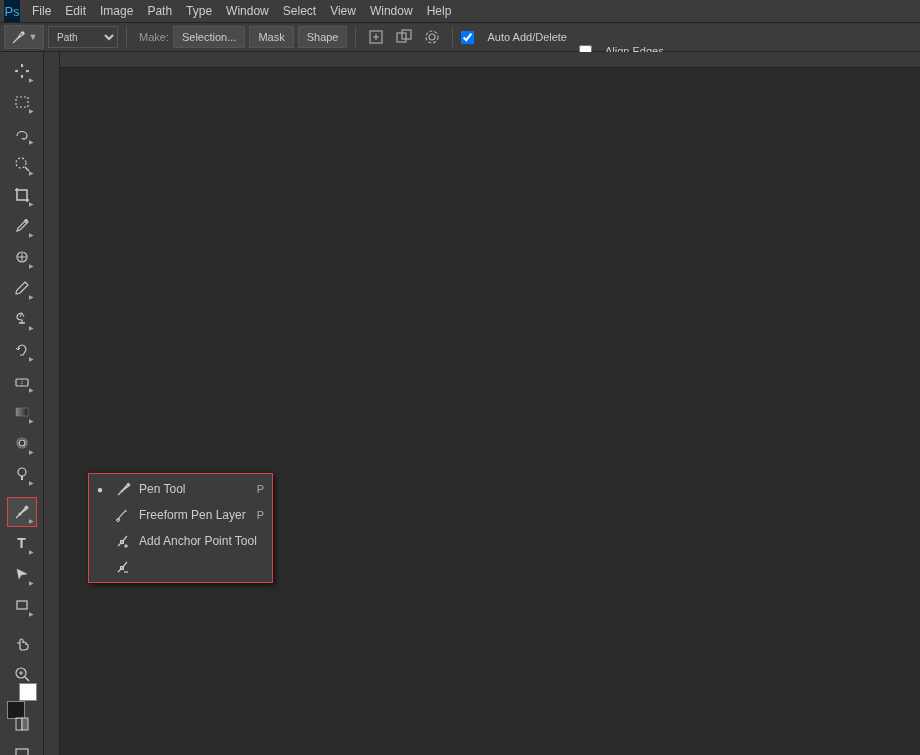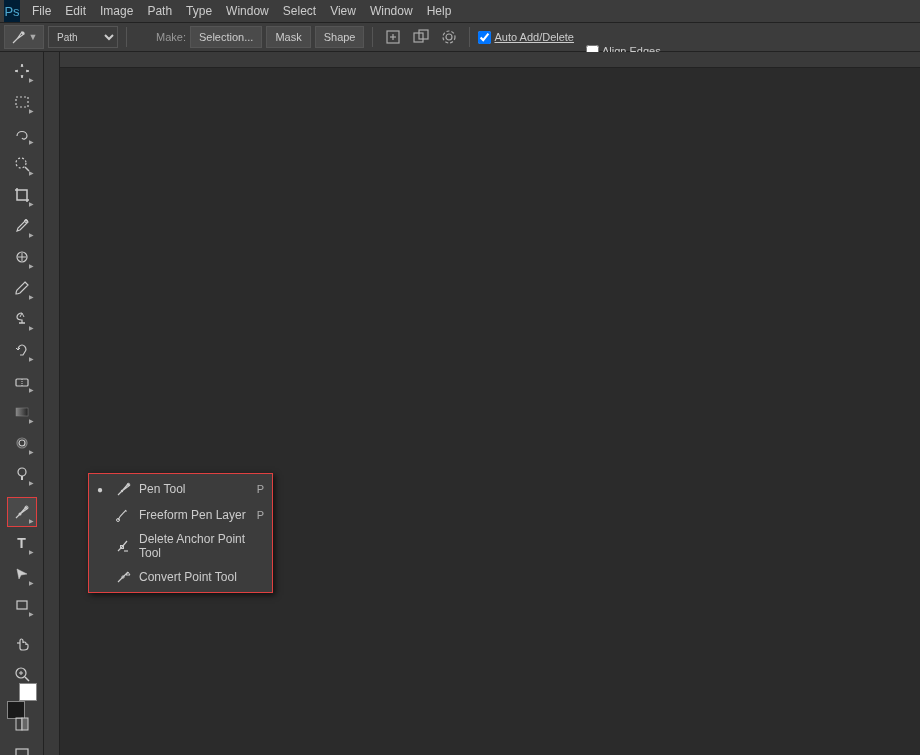--- a/index.html
+++ b/index.html
@@ -78,21 +78,21 @@
       border: 1px solid #555;
       color: #ccc;
       font-size: 10px;
       padding: 0 4px;
       cursor: pointer;
       min-width: 70px;
     }
     .make-label {
       color: #999;
       font-size: 11px;
-      margin-left: 21px;
+      margin-left: 4px;
     }
     .options-btn {
       height: 22px;
       background: #4a4a4a;
       border: 1px solid #555;
       color: #ccc;
       font-size: 11px;
       padding: 8px 8px;
       cursor: pointer;
       display: flex;
@@ -112,25 +112,24 @@
       color: #ccc;
       display: flex;
       align-items: center;
       justify-content: center;
       cursor: pointer;
       font-size: 14px;
     }
     .checkbox-label {
       display: flex;
       align-items: center;
-      gap: 3px;
+      gap: 13px;
       color: #ccc;
       font-size: 11px;
       cursor: pointer;
-      text-decoration: underline;
     }
     .checkbox-label input { cursor: pointer; }
 
     
     #main-area {
       display: flex;
       width: 100%;
       height: calc(755px - 52px);
     }
 
@@ -570,41 +569,41 @@
           <svg width="16" height="16" viewBox="0 0 16 16">
             <path d="M2 13 C4 8 8 6 10 3" fill="none" stroke="#ccc" stroke-width="1.2"></path>
             <path d="M10 3 L11 5 L9 4 Z" fill="#ccc"></path>
             <circle cx="2" cy="13" r="1.5" fill="none" stroke="#ccc" stroke-width="1"></circle>
           </svg>
         </span>
         <span class="flyout-label">Freeform Pen Layer</span>
         <span class="flyout-shortcut">P</span>
       </div>
 
+      <div class="flyout-item">
+        <span class="flyout-check"></span>
+        <span class="flyout-icon">
+          <svg width="16" height="16" viewBox="0 0 16 16">
+            <path d="M2 13 L6 9 L11 3" fill="none" stroke="#ccc" stroke-width="1.2"></path>
+            <rect x="4.5" y="7.5" width="3" height="3" fill="none" stroke="#ccc" stroke-width="1"></rect>
+            <line x1="10" y1="11" x2="10" y2="15" stroke="#ccc" stroke-width="1.2"></line>
+            <line x1="8" y1="13" x2="12" y2="13" stroke="#ccc" stroke-width="1.2"></line>
+          </svg>
+        </span>
+        <span class="flyout-label">Add Anchor Point Tool</span>
+        <span class="flyout-shortcut"></span>
+      </div>
 
       <div class="flyout-item">
         <span class="flyout-check"></span>
         <span class="flyout-icon">
           <svg width="16" height="16" viewBox="0 0 16 16">
             <path d="M2 13 L6 9 L11 3" fill="none" stroke="#ccc" stroke-width="1.2"></path>
             <rect x="4.5" y="7.5" width="3" height="3" fill="none" stroke="#ccc" stroke-width="1"></rect>
             <line x1="8" y1="13" x2="12" y2="13" stroke="#ccc" stroke-width="1.2"></line>
           </svg>
         </span>
-        <span class="flyout-label">Delete Anchor Point Tool</span>
         <span class="flyout-shortcut"></span>
       </div>
 
-      <div class="flyout-item">
-        <span class="flyout-check"></span>
-        <span class="flyout-icon">
-          <svg width="16" height="16" viewBox="0 0 16 16">
-            <path d="M2 13 L7 8 L12 3" fill="none" stroke="#ccc" stroke-width="1.2"></path>
-            <path d="M5 8 L9 8 M7 6 L7 10" fill="none" stroke="#ccc" stroke-width="0.8"></path>
-            <path d="M12 3 L10 6 L14 6 Z" fill="none" stroke="#ccc" stroke-width="1"></path>
-          </svg>
-        </span>
-        <span class="flyout-label">Convert Point Tool</span>
-        <span class="flyout-shortcut"></span>
-      </div>
     </div>
   </div>
 </div>
 
 </body></html>

